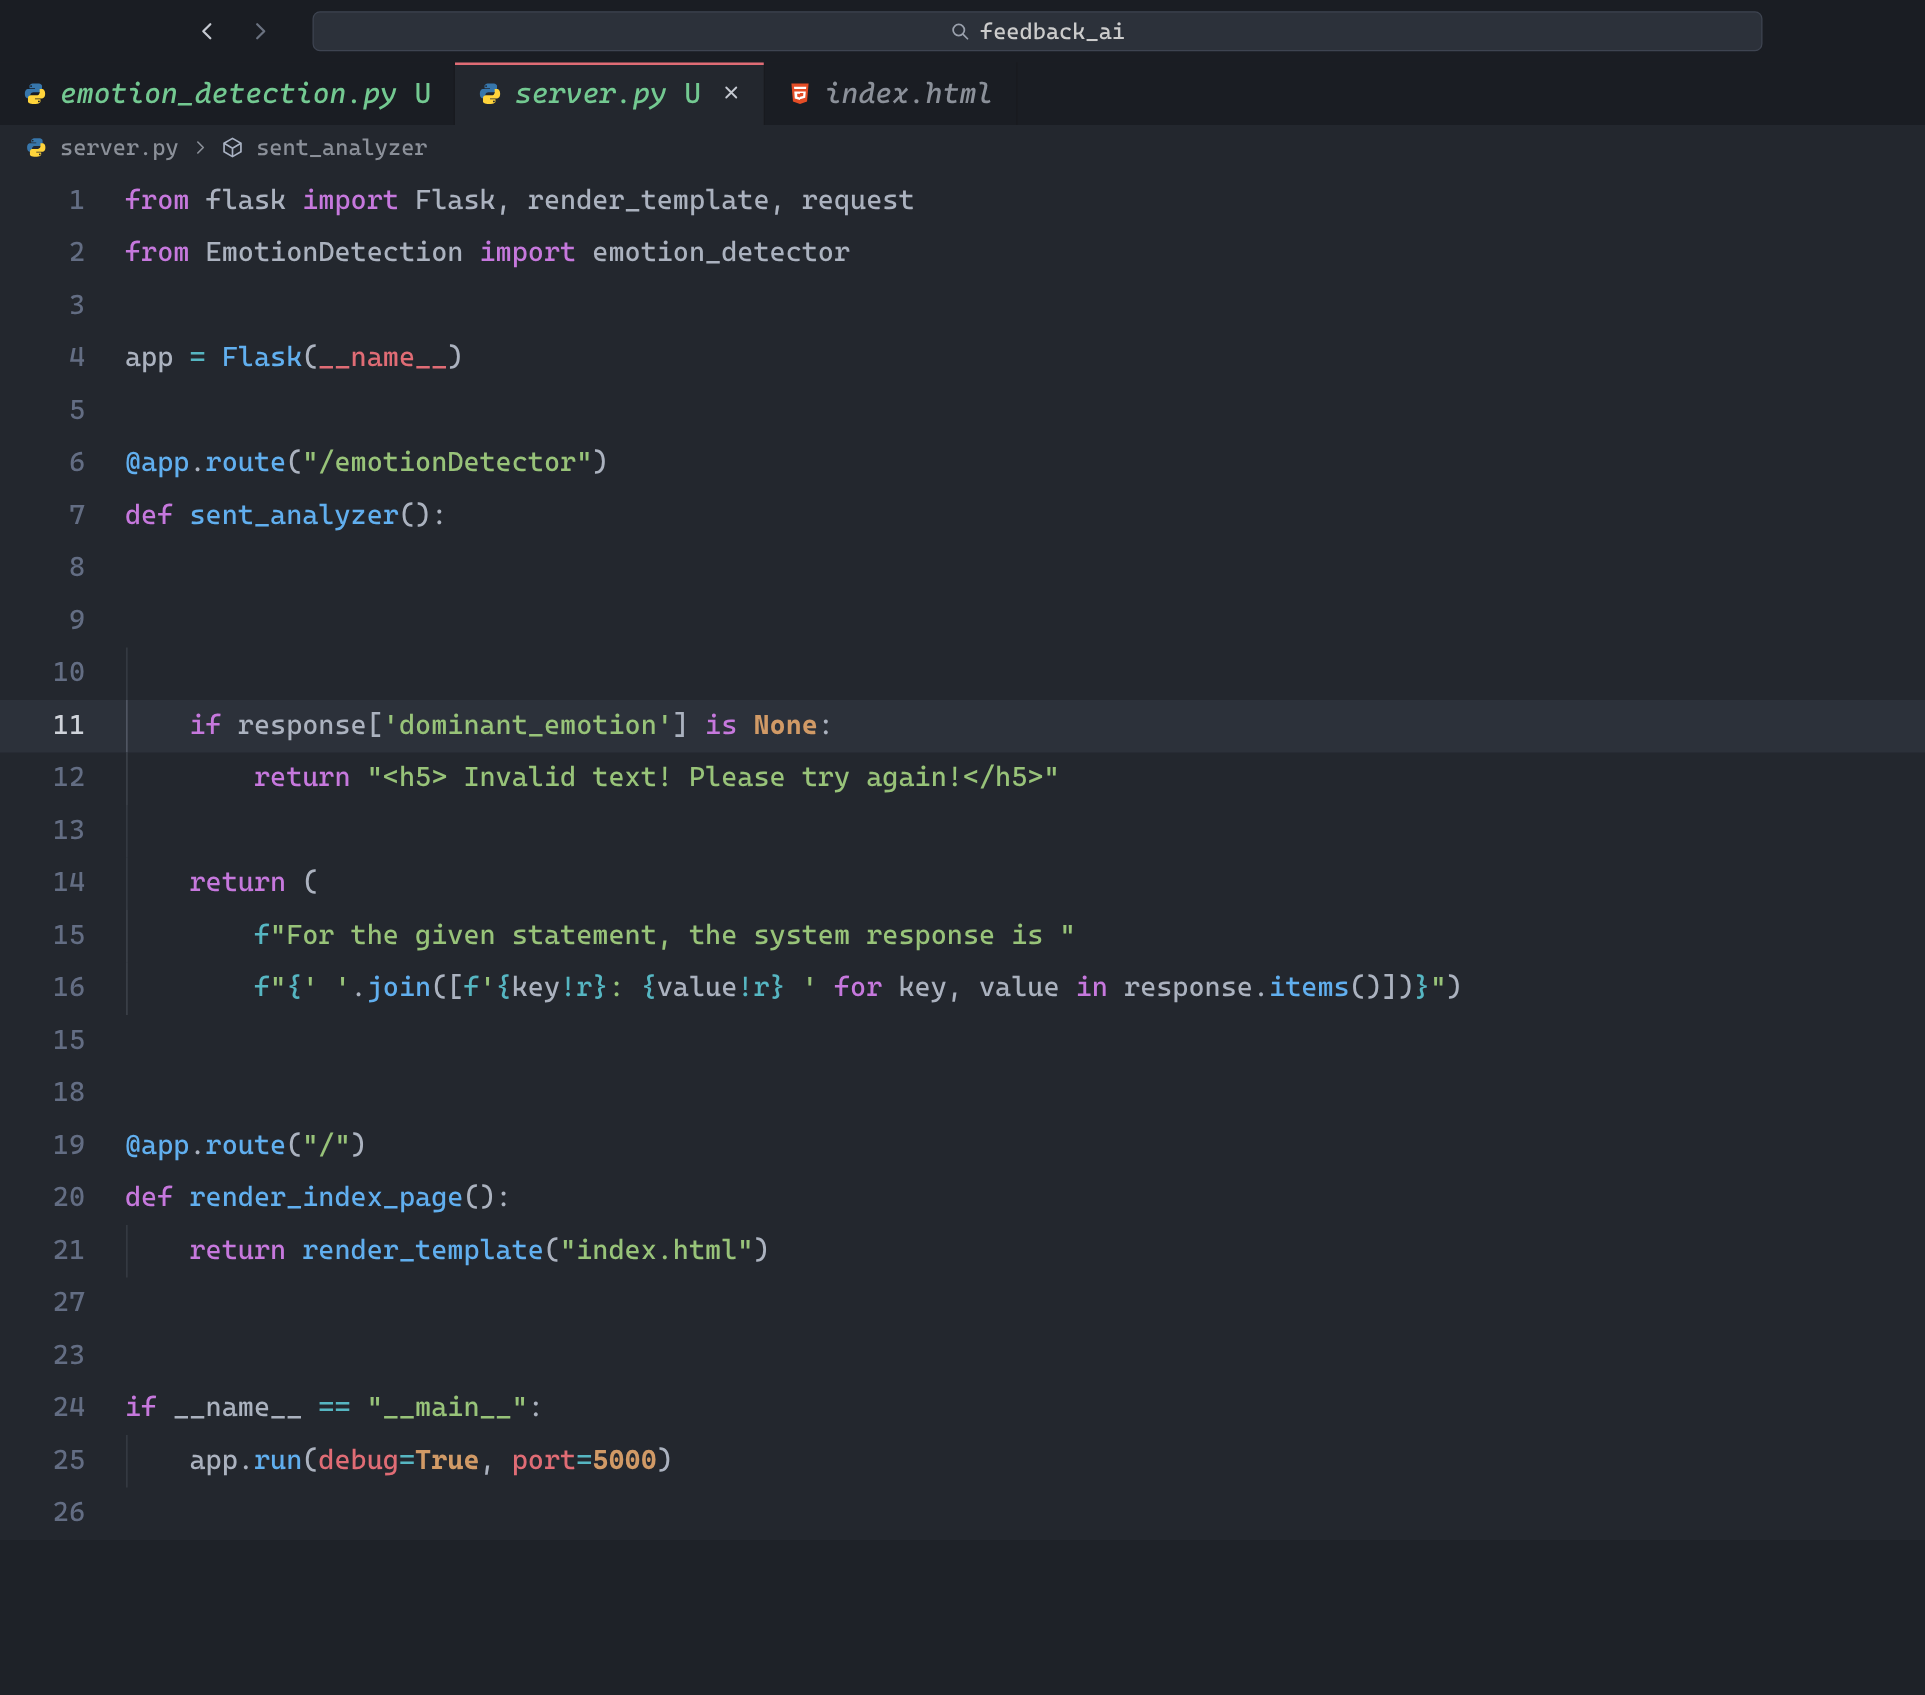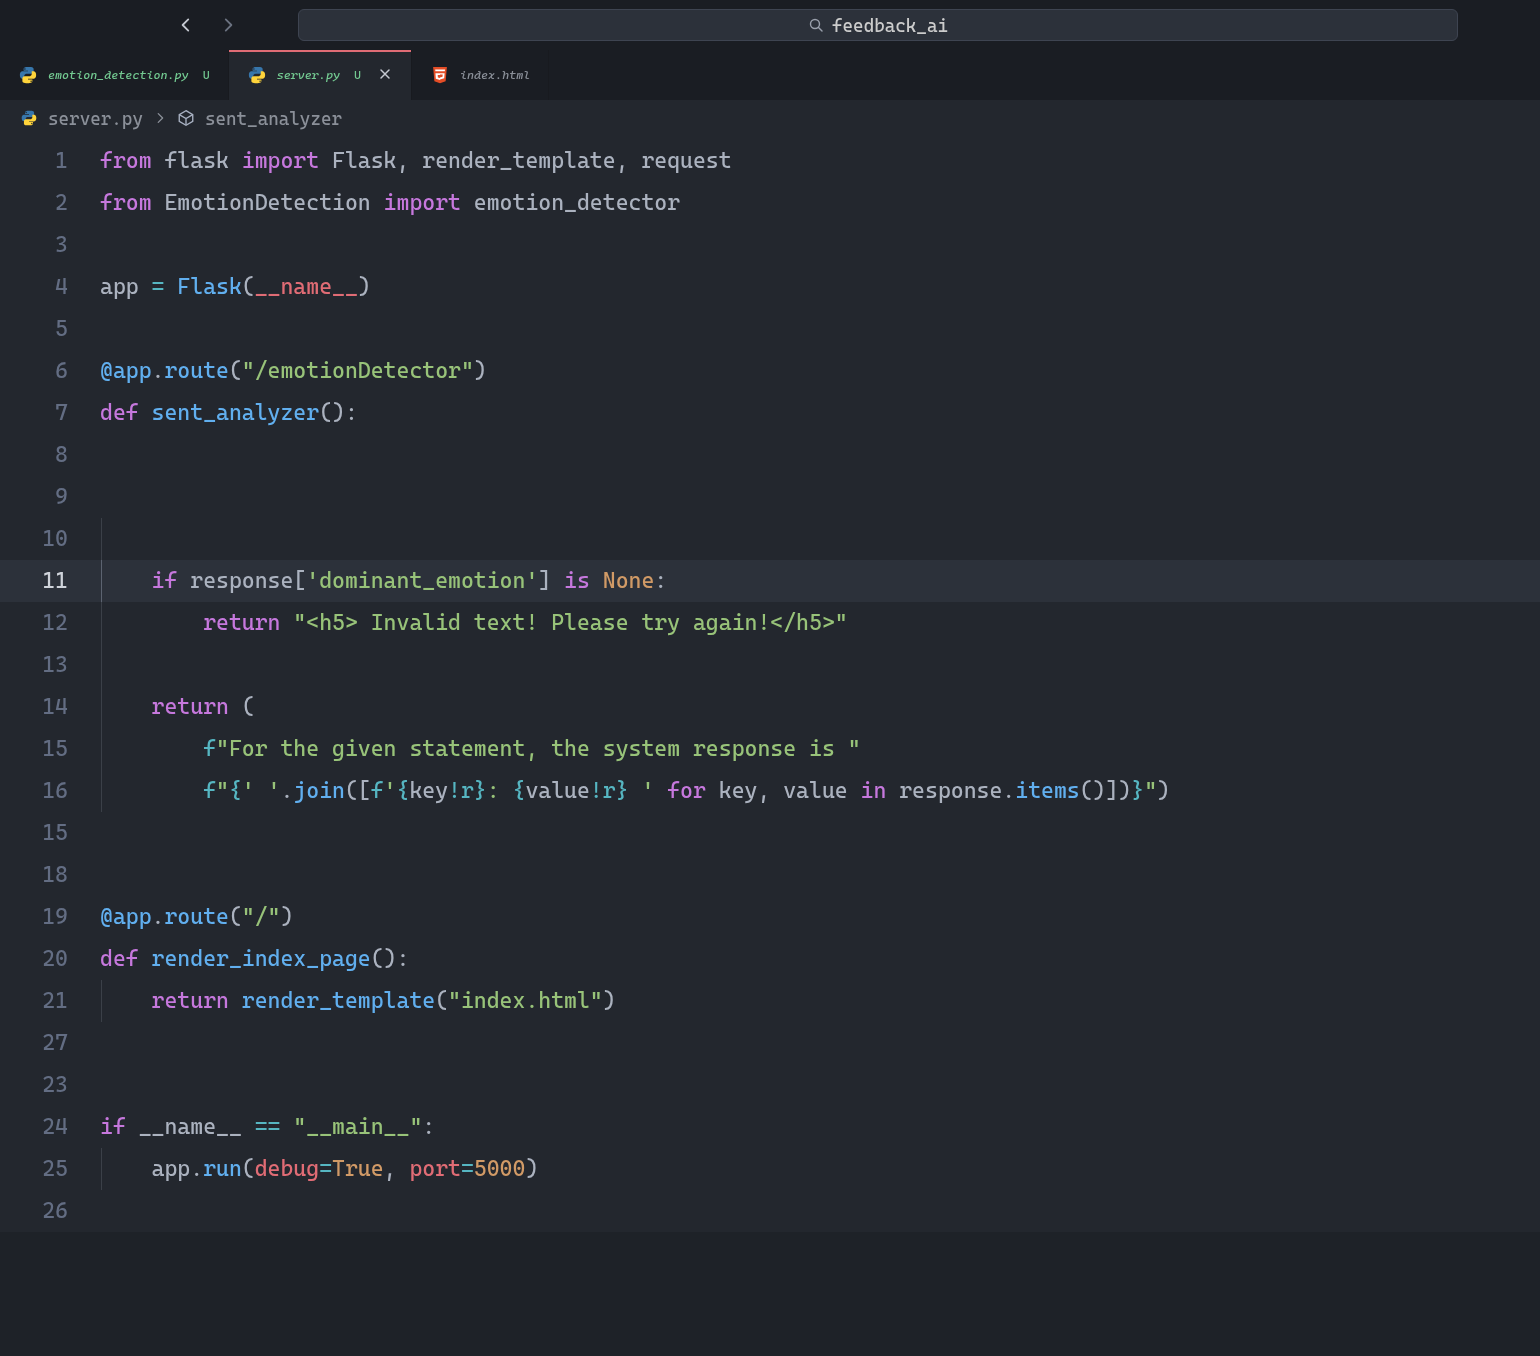--- a/index.html
+++ b/index.html
@@ -34,22 +34,22 @@
     font-size: 20px;
     width: 1540px;
     height: 1356px;
     overflow: hidden;
   }
   
   .top-bar {
     height: 50px;
     display: flex;
     align-items: center;
-    padding: 0 36px;
-    gap: 32px;
+    padding: 0 16px;
+    gap: 4px;
     background: var(--bg-darker);
   }
   .nav-arrows { display: flex; gap: 22px; margin-left: 140px; }
   .nav-arrow { width: 20px; height: 20px; display:flex; align-items:center; justify-content:center; }
   .nav-arrow svg { width: 18px; height: 18px; }
   .search-box {
     flex: 1;
     max-width: 1160px;
     height: 32px;
     background: var(--search-bg);
@@ -67,21 +67,21 @@
   .tab-bar {
     display: flex;
     height: 50px;
     background: var(--bg-darker);
   }
   .tab {
     display: flex;
     align-items: center;
     gap: 10px;
     padding: 0 18px;
-    font-size: 12px;
+    font-size: 23px;
     font-style: italic;
     color: var(--text-dim);
     cursor: pointer;
     border-right: 1px solid #181a1f;
     position: relative;
   }
   .tab.active {
     background: var(--tab-active-bg);
     color: var(--text);
   }
@@ -143,21 +143,21 @@
     vertical-align: top;
     margin-right: -1px;
     position: relative;
     left: 1px;
   }
   .code .indent-guide.active { border-left-color: #5c6370; }
   .kw { color: var(--kw); }
   .fn { color: var(--fn); }
   .str { color: var(--str); }
   .var { color: var(--var); }
-  .num { color: var(--num); }
+  .num { color: var(--num); font-weight: bold; }
   .op { color: var(--op); }
   .pn { color: var(--pun); }
 </style>
 </head>
 <body>
 
 <div class="top-bar">
   <div class="nav-arrows">
     <div class="nav-arrow">
       <svg viewBox="0 0 16 16">

